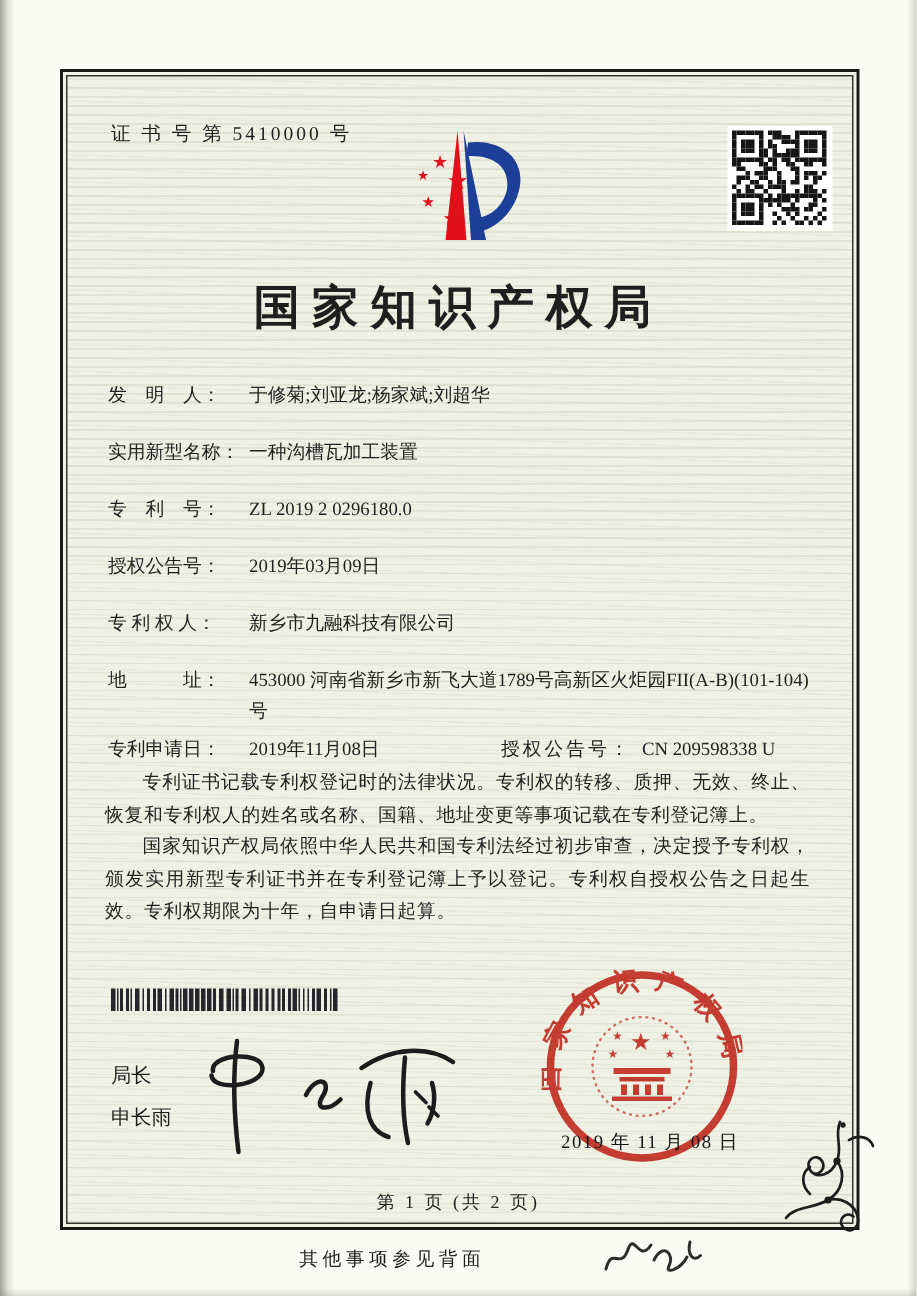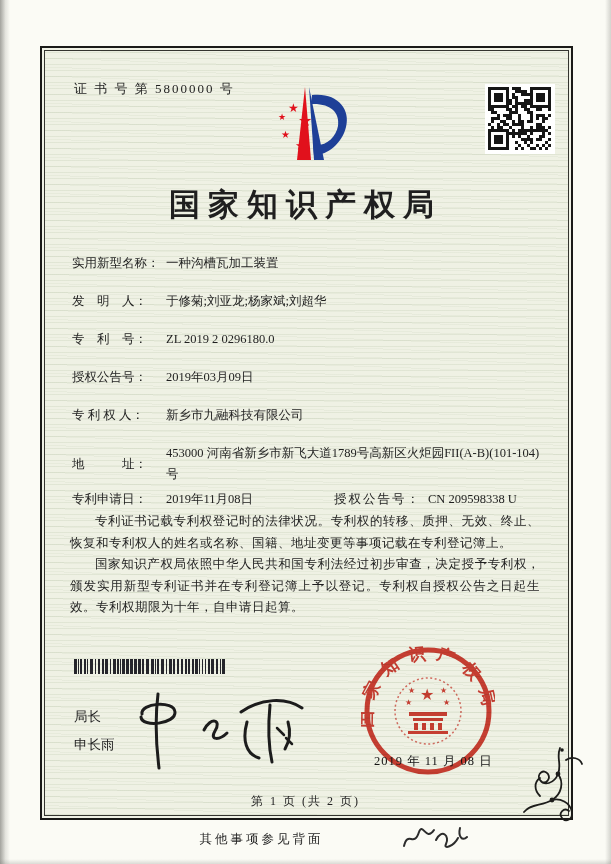--- a/index.html
+++ b/index.html
@@ -34,21 +34,21 @@
   .qr-cells{position:relative;width:64px;height:64px;background:#fff;}
   .qr-cell{position:absolute;width:3px;height:3px;background:#161616;}
 
   .title{position:absolute;left:0;top:184px;width:100%;text-align:center;
     font-size:31px;font-weight:bold;letter-spacing:8px;z-index:2;}
 
   .fields{position:absolute;left:72px;top:253px;width:478px;font-size:12.5px;z-index:2;}
   .frow{display:flex;line-height:21px;margin-bottom:17px;}
   .frow .lbl{flex:0 0 88px;white-space:nowrap;}
   .frow .val{margin-left:6px;}
-  .frow.addr{margin-bottom:4px;align-items:center;}
+  .frow.addr{margin-bottom:4px;}
   .frow.addr .val{width:376px;word-break:break-all;}
   .frow.grant .val1{width:168px;margin-left:6px;}
   .frow.grant .lbl2{flex:0 0 88px;white-space:nowrap;letter-spacing:2px;}
 
   .body-text{position:absolute;left:70px;top:511px;width:470px;font-size:12.5px;
     line-height:21.5px;text-align:justify;z-index:2;}
   .body-text p{text-indent:2em;letter-spacing:.5px;}
 
   .barcode{position:absolute;left:74px;top:659px;width:156px;height:15px;z-index:2;background:transparent;}
   .bar{position:absolute;top:0;height:15px;background:#25252b;}
@@ -72,21 +72,21 @@
 </style>
 </head>
 <body>
 
 <div class="page">
 
   <div class="frame">
     <div class="frame-inner"></div>
   </div>
 
-  <div class="cert-no">证 书 号 第 5800000 号</div>
+  <div class="cert-no">证 书 号 第 5410000 号</div>
 
   <svg class="logo" viewBox="0 0 110 84">
     <text x="30" y="38" font-size="9" fill="#e1111c">★</text>
     <text x="40" y="30" font-size="12" fill="#e1111c">★</text>
     <text x="50" y="44" font-size="16" fill="#e1111c">★</text>
     <text x="33" y="56" font-size="10" fill="#e1111c">★</text>
     <text x="47" y="68" font-size="13" fill="#e1111c">★</text>
     <polygon points="57,5 49,78 63,78" fill="#e1111c"></polygon>
     <polygon points="61,5 66,78 76,78" fill="#1e3f97"></polygon>
     <path d="M64,13 C88,10 103,26 98,45 C94,62 78,74 66,73 L65,63 C78,65 88,55 90,44 C92,30 82,21 63,22 Z" fill="#1e3f97"></path>
@@ -333,26 +333,26 @@
         <div class="qr-cell" style="left: 45px; top: 60px;"></div>
         <div class="qr-cell" style="left: 51px; top: 60px;"></div>
         <div class="qr-cell" style="left: 57px; top: 60px;"></div>
       </div>
   </div>
 
   <div class="title">国家知识产权局</div>
 
   <div class="fields">
     <div class="frow">
+      <span class="lbl">发　明　人：</span>
+      <span class="val">于修菊;刘亚龙;杨家斌;刘超华</span>
+    </div>
+    <div class="frow">
       <span class="lbl">实用新型名称：</span>
       <span class="val">一种沟槽瓦加工装置</span>
-    </div>
-    <div class="frow">
-      <span class="lbl">发　明　人：</span>
-      <span class="val">于修菊;刘亚龙;杨家斌;刘超华</span>
     </div>
     <div class="frow">
       <span class="lbl">专　利　号：</span>
       <span class="val">ZL 2019 2 0296180.0</span>
     </div>
     <div class="frow">
       <span class="lbl">授权公告号：</span>
       <span class="val">2019年03月09日</span>
     </div>
     <div class="frow">

